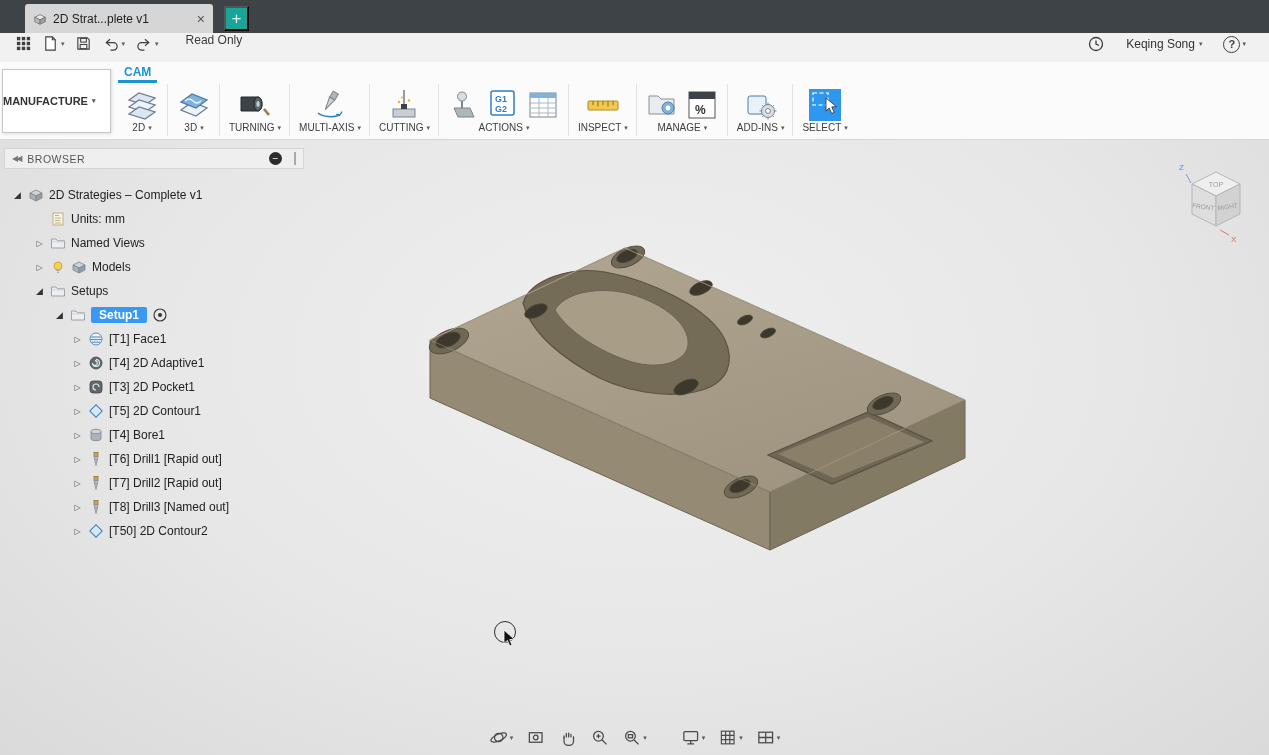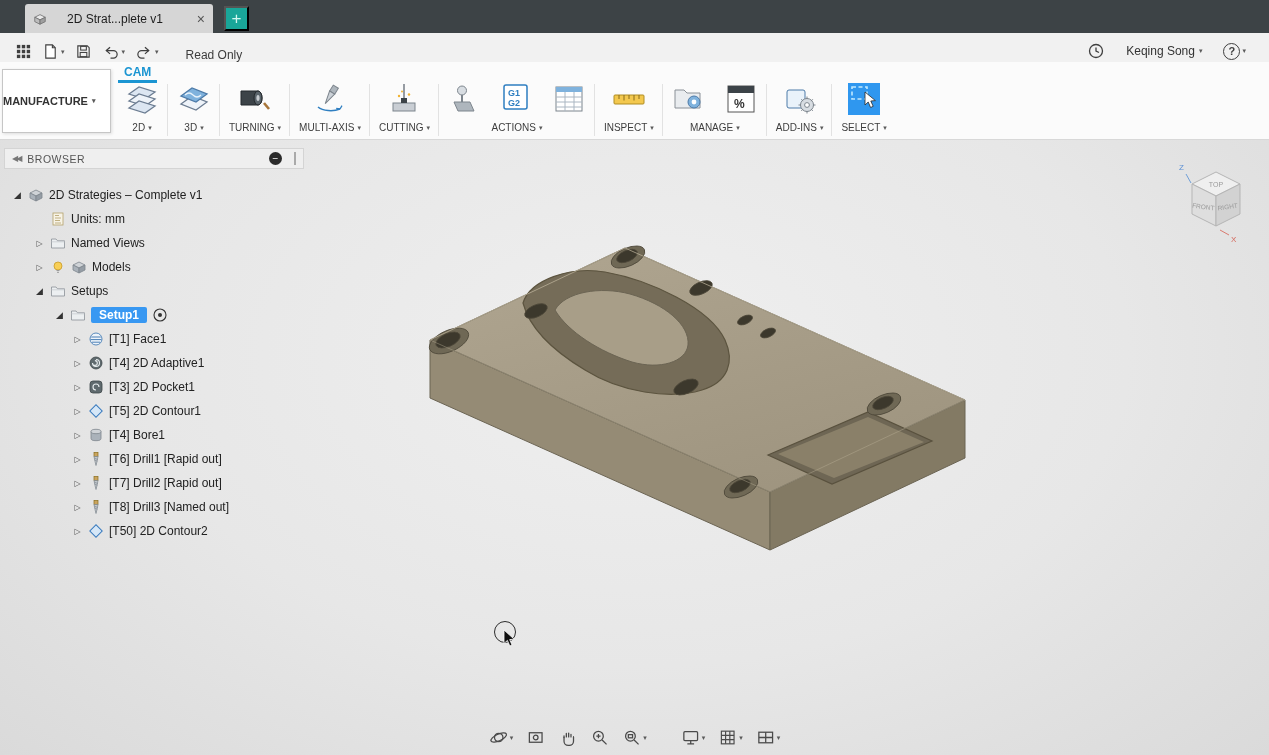--- a/index.html
+++ b/index.html
@@ -2,42 +2,42 @@
 <html><head>
 <meta charset="utf-8">
 <style>
   * { margin:0; padding:0; box-sizing:border-box; }
   body { font-family:"Liberation Sans", sans-serif; width:1269px; height:755px; overflow:hidden; background:#fff; }
   svg text { font-family:"Liberation Sans", sans-serif; }
   .app { position:relative; width:1269px; height:755px; }
 
   
   .titlebar { position:absolute; top:0; left:0; right:0; height:33px; background:#3d4346; display:flex; align-items:flex-end; }
-  .doc-tab { margin-left:25px; height:29px; width:188px; background:#d6d6d6; border-radius:3px 3px 0 0; display:flex; align-items:center; padding:0 8px; gap:20px; }
+  .doc-tab { margin-left:25px; height:29px; width:188px; background:#d6d6d6; border-radius:3px 3px 0 0; display:flex; align-items:center; padding:0 8px; gap:6px; }
   .doc-tab .ttl { font-size:12px; color:#1d1d1d; flex:1; white-space:nowrap; overflow:hidden; }
   .tab-close { color:#555; font-size:14px; line-height:1; cursor:default; }
   .new-tab { width:25px; height:25px; background:#19a699; color:#d2f7f1; font-size:17px; display:flex; align-items:center; justify-content:center; margin-left:11px; align-self:center; margin-top:4px; }
 
   
-  .qat { position:absolute; top:33px; left:0; right:0; height:29px; background:#f1f1f1; display:flex; align-items:flex-end; padding:0 10px; gap:0; }
+  .qat { position:absolute; top:33px; left:0; right:0; height:29px; background:#f1f1f1; display:flex; align-items:flex-start; padding:0 10px; gap:0; }
   .qbtn { display:flex; align-items:center; gap:2px; padding:2px 5px; background:none; border:none; }
   .caret { font-size:7px; color:#5a5a5a; }
   .read-only { font-size:12px; color:#3c3c3c; margin-left:22px; }
   .qright { margin-left:auto; display:flex; align-items:center; gap:16px; padding-right:8px; }
   .user { font-size:12px; color:#333; display:flex; align-items:center; gap:4px; background:none; border:none; }
   .help-circ { width:17px; height:17px; border-radius:50%; border:1.5px solid #3f3f3f; color:#3f3f3f; font-size:11px; font-weight:bold; display:flex; align-items:center; justify-content:center; }
 
   
   .ribbon { position:absolute; top:62px; left:0; right:0; height:78px; background:#fbfbfb; border-bottom:1px solid #d8d8d8; }
   .cam-tab { position:absolute; left:118px; top:1px; font-size:12px; font-weight:bold; color:#1b95d2; padding:2px 6px 1px; border-bottom:3px solid #1b95d2; background:none; border-top:none; border-left:none; border-right:none; }
   .workspace-box { position:absolute; left:2px; top:7px; width:109px; height:64px; background:#fff; border:1px solid #c6c6c6; box-shadow:1px 1px 3px rgba(0,0,0,.12); display:flex; align-items:center; gap:4px; font-size:11px; font-weight:bold; color:#333; }
   .groups { position:absolute; left:116px; top:20px; right:2px; height:56px; display:flex; }
   .rgroup { display:flex; flex-direction:column; align-items:center; padding:0 9px; position:relative; background:none; border:none; }
   .rgroup:not(:last-child)::after { content:""; position:absolute; right:0; top:2px; bottom:2px; width:1px; background:#e2e2e2; }
-  .rgroup .icons { flex:1; display:flex; align-items:flex-start; gap:18px; }
+  .rgroup .icons { flex:1; display:flex; align-items:flex-end; gap:5px; }
   .rlabel { font-size:10px; color:#3d3d3d; padding-bottom:5px; white-space:nowrap; display:flex; align-items:center; gap:3px; }
   .ric { width:34px; height:34px; }
 
   
   .canvas { position:absolute; top:140px; left:0; right:0; bottom:0; background:radial-gradient(ellipse at 50% 35%, #efefef 0%, #e7e7e7 55%, #dadada 100%); overflow:hidden; }
 
   
   .browser { position:absolute; left:4px; top:8px; width:300px; }
   .bheader { height:21px; background:#efefef; border:1px solid #d4d4d4; display:flex; align-items:center; gap:7px; padding:0 7px; font-size:10.5px; color:#555; letter-spacing:.5px; }
   .bcollapse { color:#777; font-size:8px; letter-spacing:-2px; background:none; border:none; }

